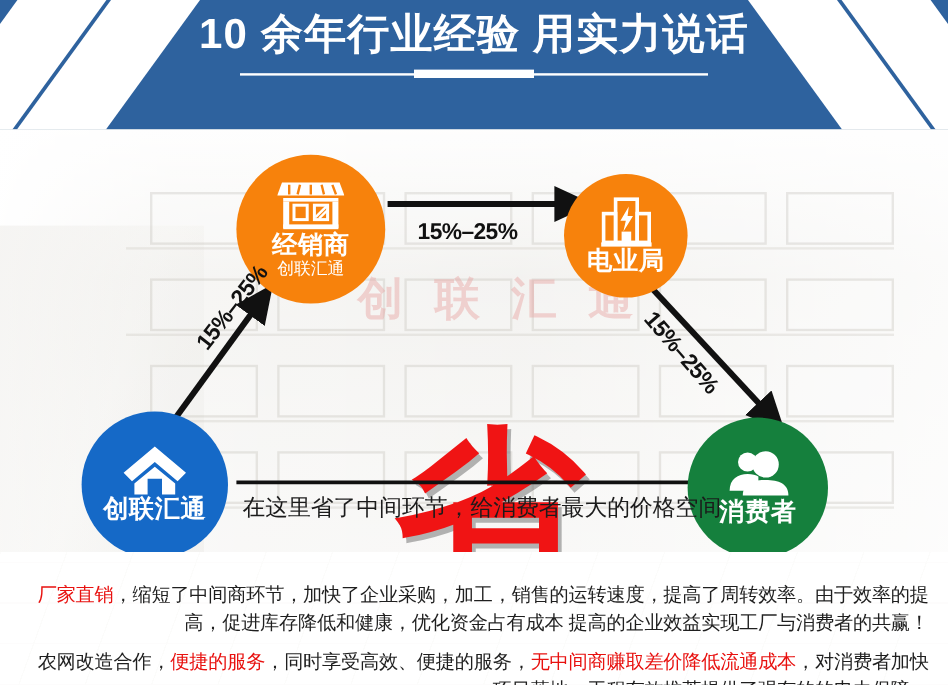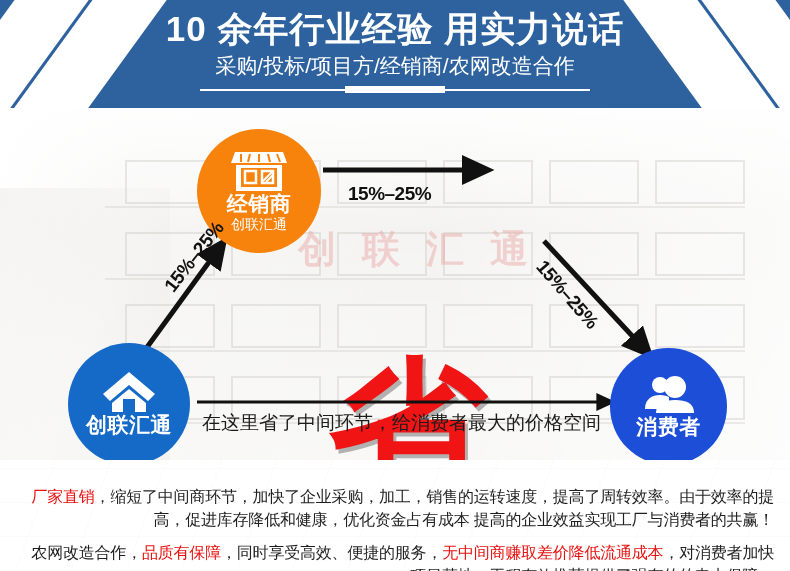--- a/index.html
+++ b/index.html
@@ -196,23 +196,23 @@
     left: 470px; top: 37px;
     width: 103px; height: 103px;
     background: #f7820c;
   }
   #node-factory {
     left: 68px; top: 235px;
     width: 122px; height: 122px;
     background: #1569c7;
   }
   #node-consumer {
-    left: 610px; top: 240px;
+    left: 573px; top: 240px;
     width: 117px; height: 117px;
-    background: #1d4ed8;
+    background: #15803d;
   }
 
   
   #arrows { position: absolute; left:0; top:0; width:790px; height:352px; z-index: 7; }
 
   .pct-label {
     position: absolute;
     font-size: 19px;
     font-weight: bold;
     color: #111111;
@@ -270,21 +270,20 @@
 <div id="page">
 
   <div id="header">
     <div class="corner-stripe cs-l1"></div>
     <div class="corner-stripe cs-l2"></div>
     <div class="corner-stripe cs-r1"></div>
     <div class="corner-stripe cs-r2"></div>
 
     <div id="header-inner">
       <h1 id="header-title">10 余年行业经验 用实力说话</h1>
-      <div id="header-subtitle">采购/投标/项目方/经销商/农网改造合作</div>
       <div id="header-rule-wrap">
         <div id="header-rule-thin"></div>
         <div id="header-rule-thick"></div>
       </div>
     </div>
   </div>
 
   <div id="stage">
 
     <div id="bg-photo"></div>
@@ -363,20 +362,33 @@
           <line x1="19" y1="4" x2="17" y2="12" stroke="#f7820c" stroke-width="2"></line>
           <line x1="28" y1="4" x2="28" y2="12" stroke="#f7820c" stroke-width="2"></line>
           <line x1="37" y1="4" x2="39" y2="12" stroke="#f7820c" stroke-width="2"></line>
           <line x1="46" y1="4" x2="49" y2="12" stroke="#f7820c" stroke-width="2"></line>
         </svg>
       </span>
       <span class="node-label">经销商</span>
       <span class="node-sublabel">创联汇通</span>
     </div>
 
+    <div class="node" id="node-bureau">
+      <span class="node-icon">
+        <svg width="46" height="42" viewBox="0 0 46 42">
+          <rect x="14" y="2" width="18" height="36" fill="none" stroke="#fff" stroke-width="3"></rect>
+          <rect x="4" y="14" width="10" height="24" fill="none" stroke="#fff" stroke-width="3"></rect>
+          <rect x="32" y="14" width="10" height="24" fill="none" stroke="#fff" stroke-width="3"></rect>
+          <rect x="2" y="38" width="42" height="3.5" fill="#fff"></rect>
+          <rect x="19" y="29" width="8" height="9" fill="#fff"></rect>
+          <path d="M25 8 L18 20 H22.5 L20.5 29 L28.5 16 H24 Z" fill="#fff"></path>
+        </svg>
+      </span>
+      <span class="node-label">电业局</span>
+    </div>
 
     <div class="node" id="node-factory">
       <span class="node-icon">
         <svg width="54" height="42" viewBox="0 0 54 42">
           <path d="M27 1 L53 23 L46 30 L27 14 L8 30 L1 23 Z" fill="#fff"></path>
           <path d="M27 18 L44 32 V41 H33 V28 H21 V41 H10 V32 Z" fill="#fff"></path>
         </svg>
       </span>
       <span class="node-label">创联汇通</span>
     </div>
@@ -396,17 +408,17 @@
   </div>
 
   <div id="footer">
     <div id="footer-bg"></div>
 
     <p class="para" id="para1">
       <span class="hl-red">厂家直销</span><span>，缩短了中间商环节，加快了企业采购，加工，销售的运转速度，提高了周转效率。由于效率的提高，促进库存降低和健康，优化资金占有成本 提高的企业效益实现工厂与消费者的共赢！</span>
     </p>
 
     <p class="para" id="para2">
-      <span>农网改造合作，</span><span class="hl-red">品质有保障</span><span>，同时享受高效、便捷的服务，</span><span class="hl-red">无中间商赚取差价降低流通成本</span><span>，对消费者加快项目落地，工程有效推荐提供了强有的的电力保障。</span>
+      <span>农网改造合作，</span><span class="hl-red">便捷的服务</span><span>，同时享受高效、便捷的服务，</span><span class="hl-red">无中间商赚取差价降低流通成本</span><span>，对消费者加快项目落地，工程有效推荐提供了强有的的电力保障。</span>
     </p>
   </div>
 
 </div>
 
 </body></html>

